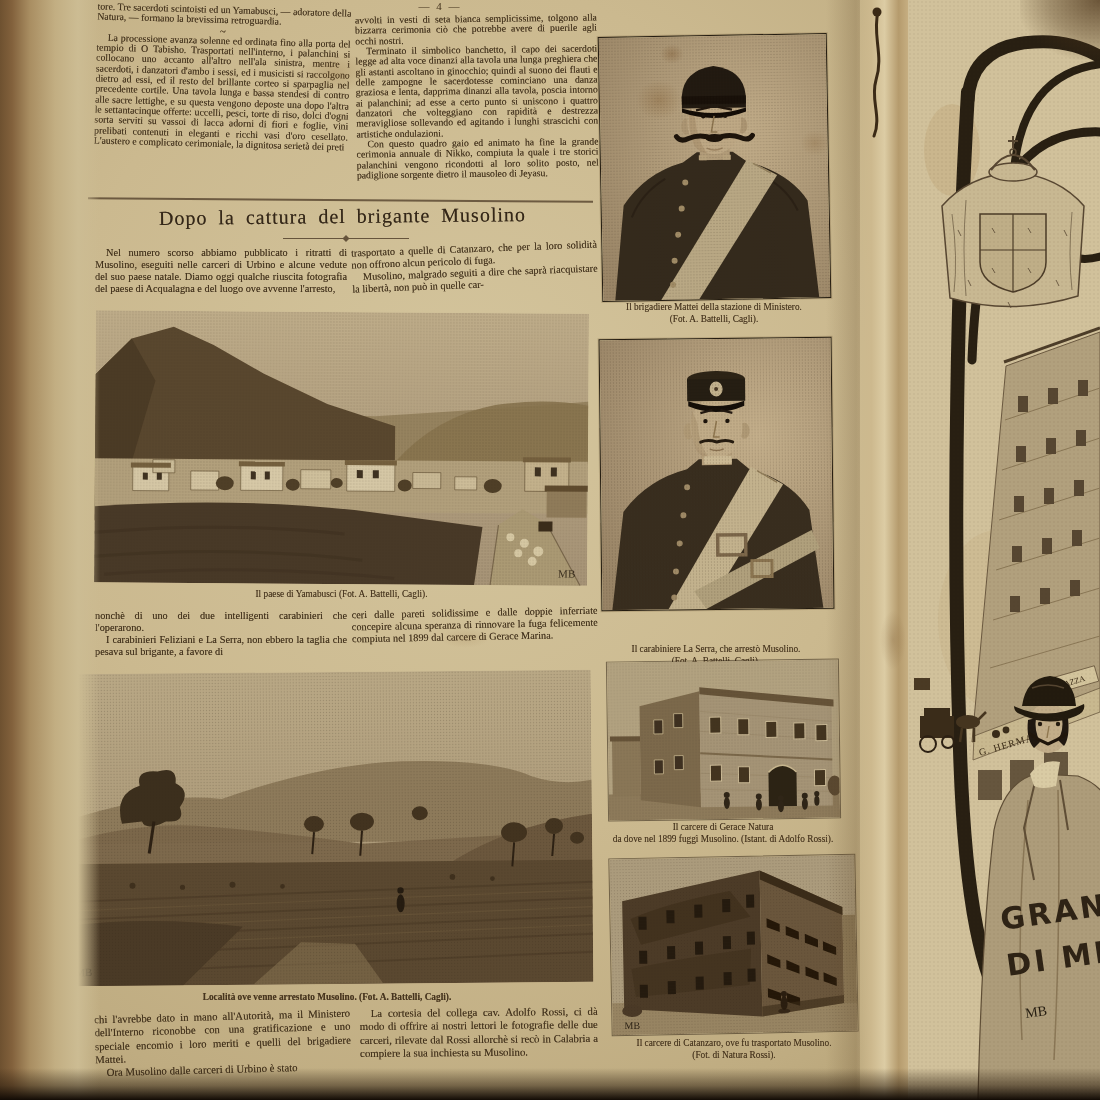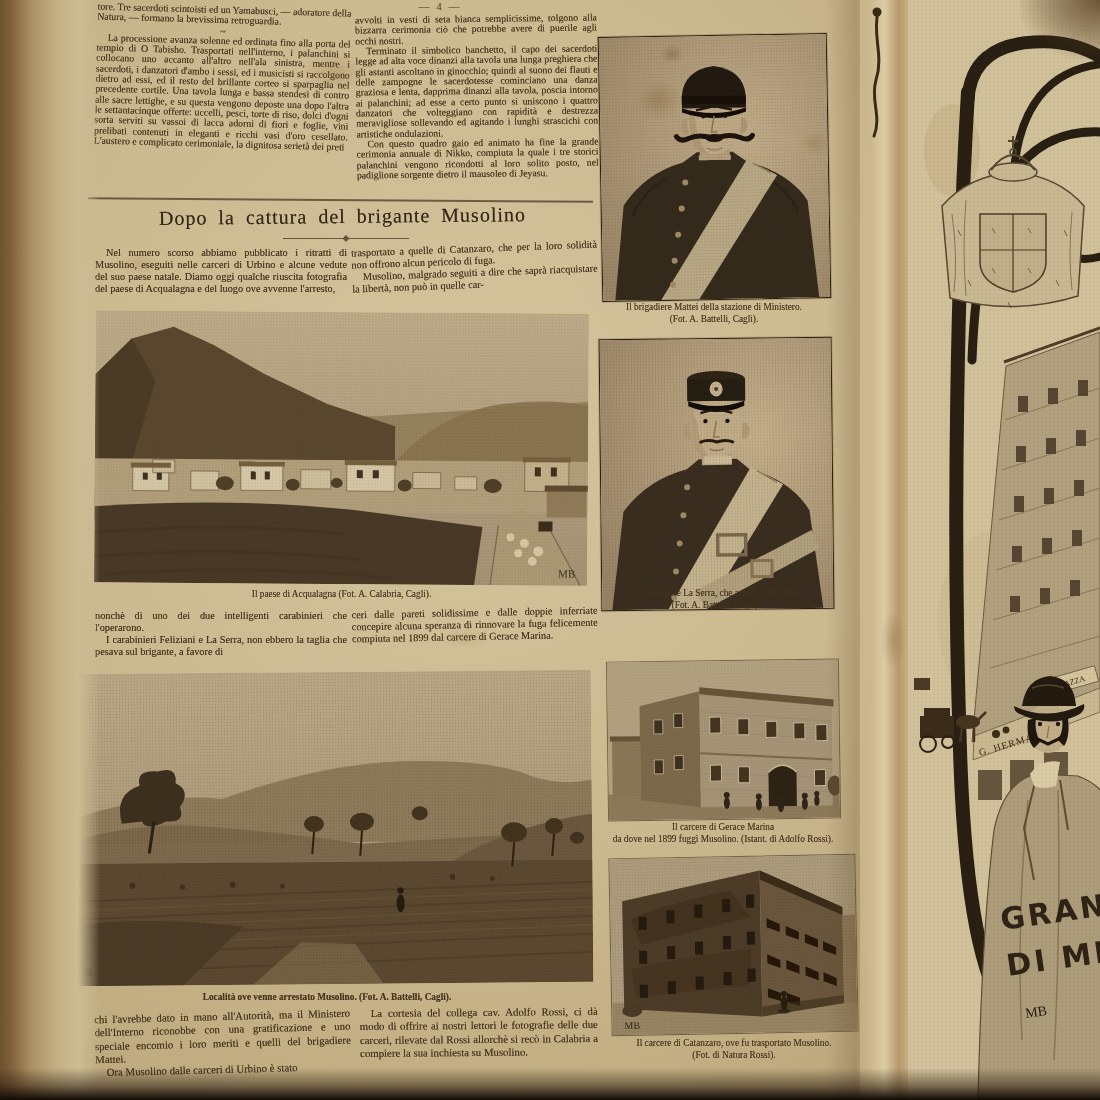--- a/index.html
+++ b/index.html
@@ -136,21 +136,21 @@
           <circle cx="430" cy="230" r="4.5"></circle>
           <circle cx="444" cy="238" r="5"></circle>
           <circle cx="424" cy="240" r="4"></circle>
           <circle cx="438" cy="248" r="4.5"></circle>
         </g>
       <rect x="444" y="208" width="14" height="10" fill="#3a2c1a"></rect>
       <text x="464" y="264" font-size="11" fill="#241a0e" opacity=".85">MB</text>
       <rect width="493" height="272" fill="url(#hp1)"></rect>
     </svg>
   </div>
-  <div class="abs caption" style="left:95px;top:589px;width:493px;">Il paese di Acqualagna (Fot. A. Calabria, Cagli).</div>
+  <div class="abs caption" style="left:95px;top:589px;width:493px;">Il paese di Yamabusci (Fot. A. Battelli, Cagli).</div>
 
   <div class="abs bodytext mid" style="left:95px;top:610px;width:252px;height:58px;">
     <p class="noind">nonchè di uno dei due intelligenti carabinieri che l'operarono.</p>
     <p>I carabinieri Feliziani e La Serra, non ebbero la taglia che pesava sul brigante, a favore di</p>
   </div>
   <div class="abs bodytext mid" style="left:352px;top:607px;width:246px;height:58px;transform:rotate(-1.1deg);">
     <p class="noind">ceri dalle pareti solidissime e dalle doppie inferriate concepire alcuna speranza di rinnovare la fuga felicemente compiuta nel 1899 dal carcere di Gerace Marina.</p>
   </div>
 
   <div class="abs photo" style="left:62px;top:672px;width:530px;height:312px;transform:rotate(-.5deg);">
@@ -312,21 +312,21 @@
       <g fill="#9f8a66">
           <circle cx="86" cy="148" r="3"></circle>
           <circle cx="82" cy="176" r="3"></circle>
           <circle cx="78" cy="204" r="3"></circle>
           <circle cx="74" cy="232" r="3"></circle>
           <circle cx="72" cy="258" r="3"></circle>
         </g>
       <rect width="231" height="270" fill="url(#hp4)"></rect>
     </svg>
   </div>
-  <div class="abs caption" style="left:591px;top:588px;width:250px;text-align:center;">
+  <div class="abs caption" style="left:591px;top:644px;width:250px;text-align:center;">
     <div>Il carabiniere La Serra, che arrestò Musolino.</div>
     <div>(Fot. A. Battelli, Cagli).</div>
   </div>
 
   <div class="abs photo" style="left:607px;top:660px;width:231px;height:158px;transform:rotate(-.8deg);border:1px solid rgba(42,30,16,.55);">
     <svg viewBox="0 0 231 158">
       <defs>
           <pattern id="hp5" width="3" height="3" patternUnits="userSpaceOnUse">
             <circle cx="1" cy="1" r=".6" fill="#2e2213" opacity=".22"></circle>
           </pattern>
@@ -373,21 +373,21 @@
         <circle cx="196" cy="136" r="3"></circle>
           <ellipse cx="196" cy="144" rx="3" ry="6"></ellipse>
         <circle cx="208" cy="134" r="2.6"></circle>
           <ellipse cx="208" cy="141" rx="2.6" ry="5"></ellipse>
       </g>
       <ellipse cx="226" cy="126" rx="7" ry="10" fill="#5a4830"></ellipse>
       <rect width="231" height="158" fill="url(#hp5)"></rect>
     </svg>
   </div>
   <div class="abs caption" style="left:583px;top:822px;width:280px;">
-    <div>Il carcere di Gerace Marina</div>
+    <div>Il carcere di Gerace Natura</div>
     <div>da dove nel 1899 fuggì Musolino. (Istant. di Adolfo Rossi).</div>
   </div>
 
   <div class="abs photo" style="left:610px;top:856px;width:245px;height:176px;transform:rotate(-1.1deg);border:1px solid rgba(42,30,16,.55);">
     <svg viewBox="0 0 245 176">
       <defs>
           <pattern id="hp6" width="3" height="3" patternUnits="userSpaceOnUse">
             <circle cx="1.5" cy="1.5" r=".6" fill="#2e2213" opacity=".22"></circle>
           </pattern>
         </defs>

